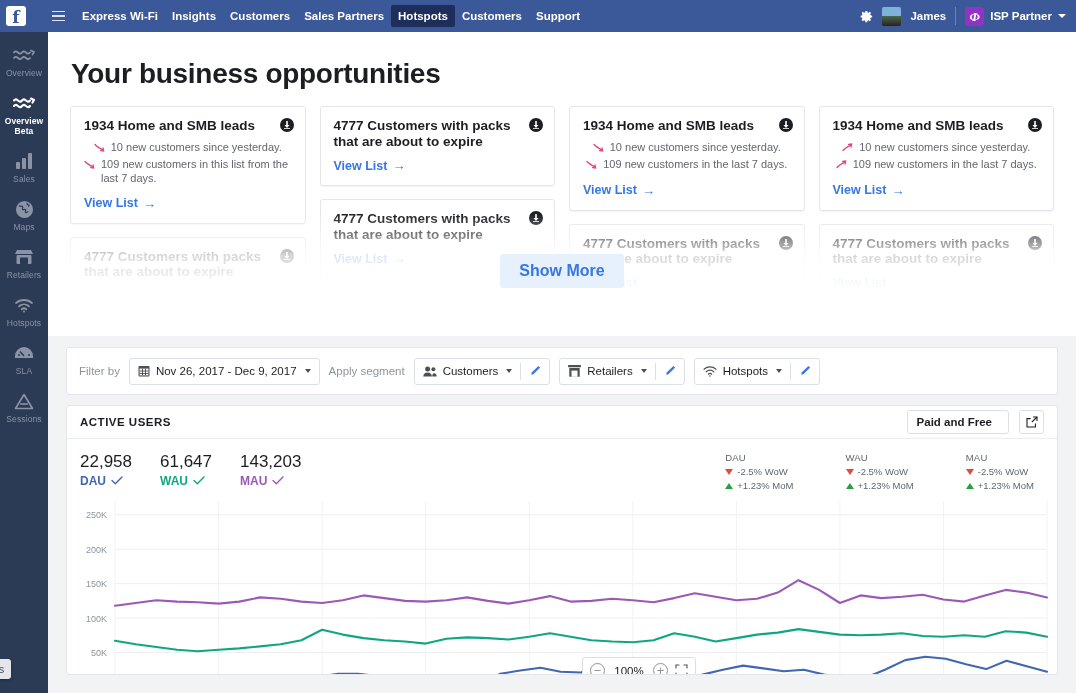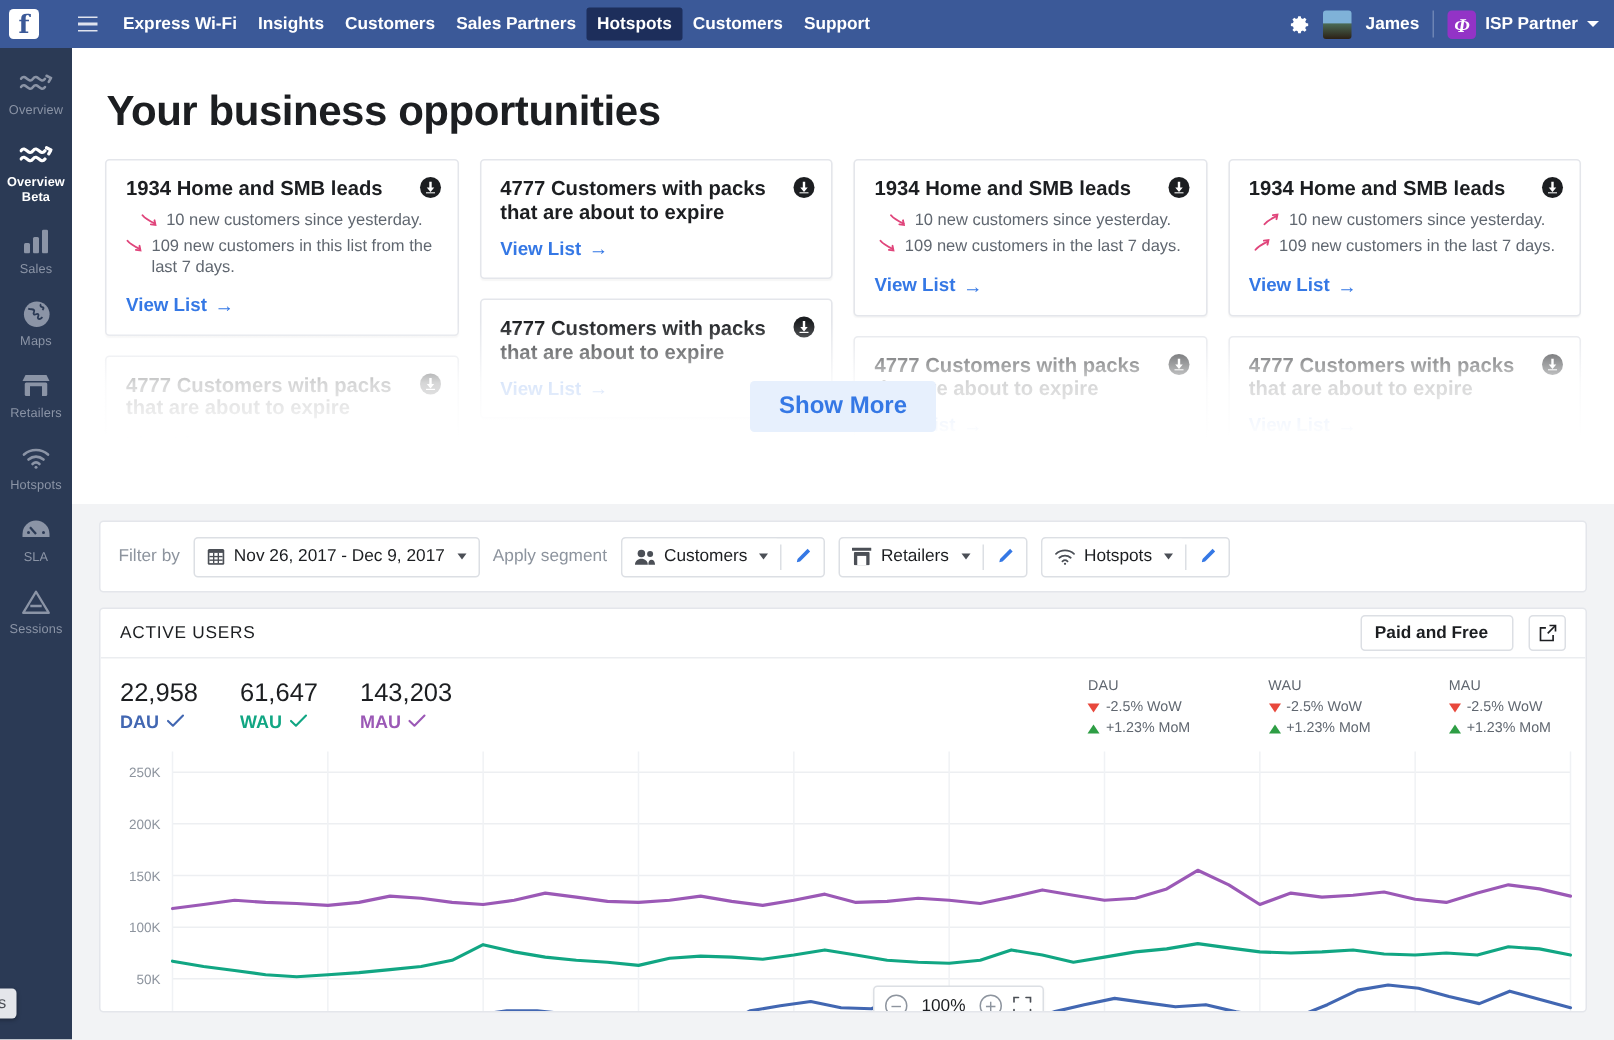--- a/index.html
+++ b/index.html
@@ -158,21 +158,21 @@
 
   
   .panel {
     margin: 10px 18px 0 18px; background: #fff; border: 1px solid #e4e6eb;
     border-radius: 3px; position: relative; height: 270px; overflow: hidden;
   }
   .panel-head {
     height: 33px; display: flex; align-items: center; padding: 0 13px;
     border-bottom: 1px solid #ebedf0;
   }
-  .panel-title { font-size: 11.5px; font-weight: normal; letter-spacing: .5px; color: #1c1e21; }
+  .panel-title { font-size: 11.5px; font-weight: bold; letter-spacing: .5px; color: #1c1e21; }
   .panel-head-right { margin-left: auto; display: flex; align-items: center; gap: 10px; }
   .sel {
     border: 1px solid #dcdfe4; border-radius: 3px; height: 24px; padding: 0 9px;
     display: inline-flex; align-items: center; gap: 7px; font-size: 11.5px;
     font-weight: bold; color: #1c1e21; background:#fff; cursor: pointer;
   }
   .extbtn {
     width: 25px; height: 24px; border: 1px solid #dcdfe4; border-radius: 3px;
     display: flex; align-items: center; justify-content: center; cursor: pointer; background:#fff;
   }

